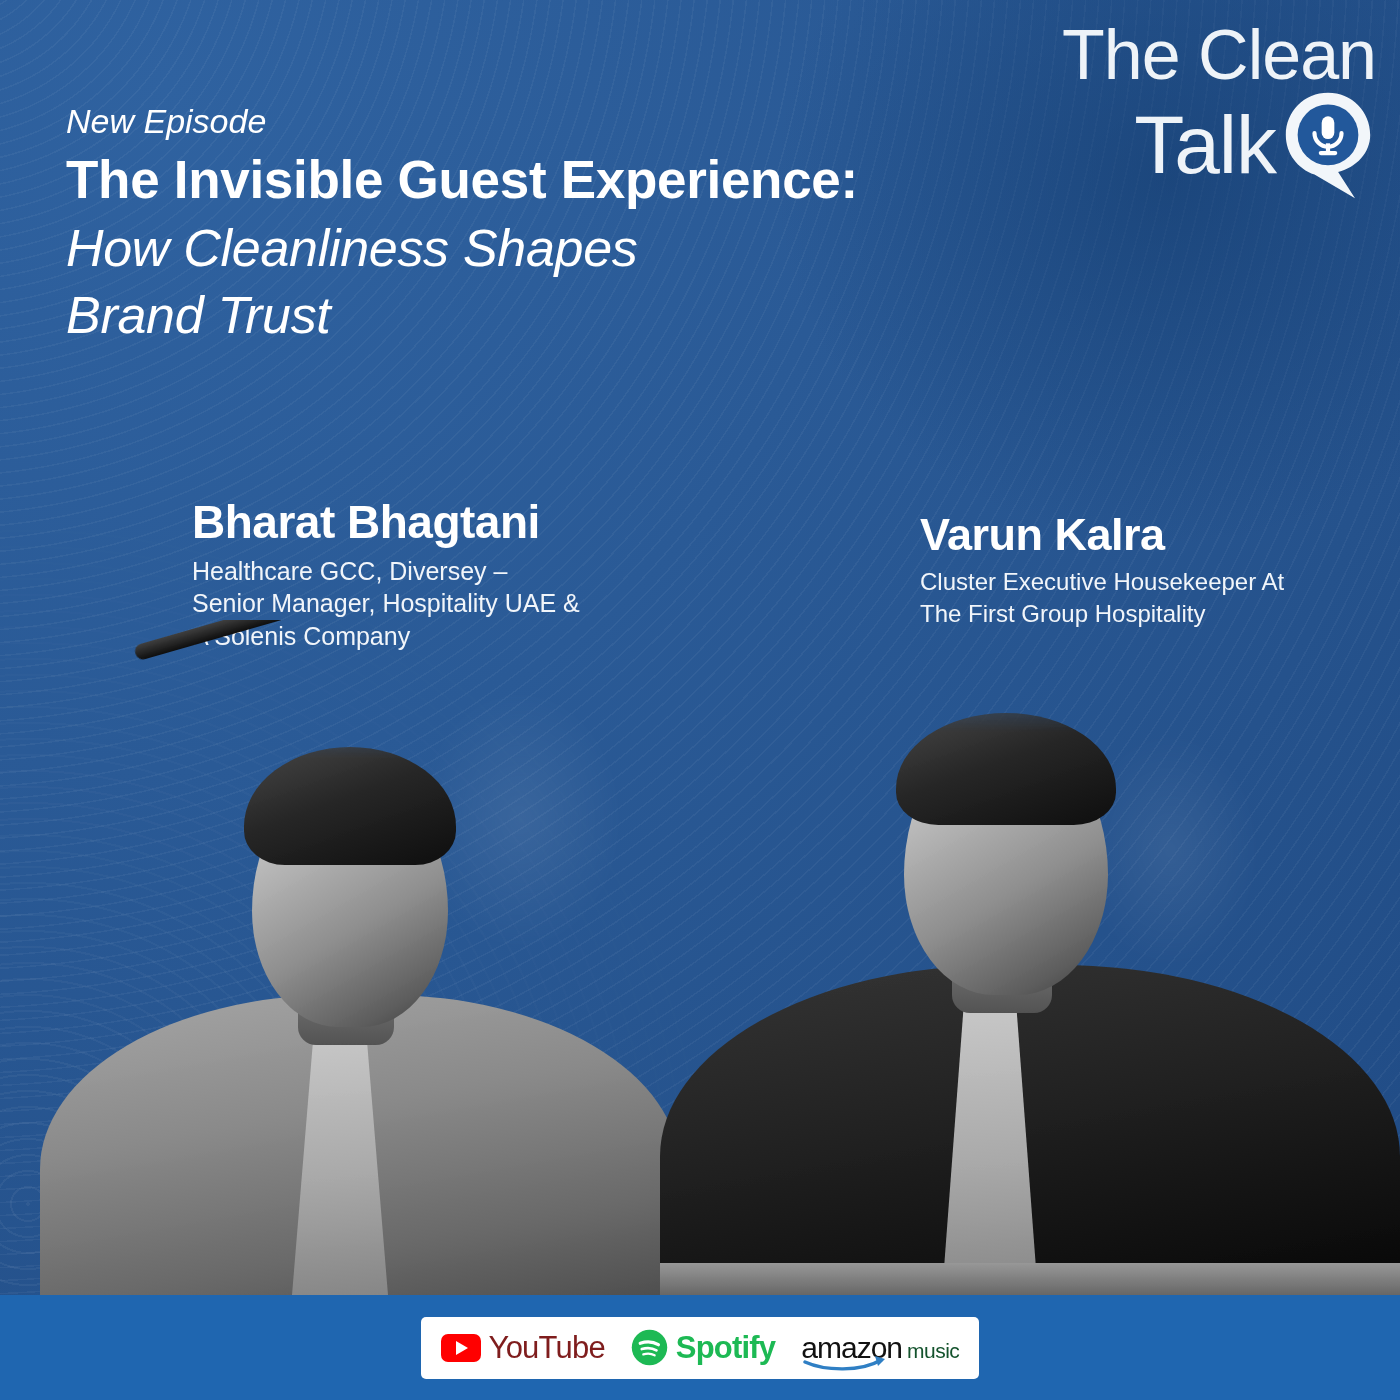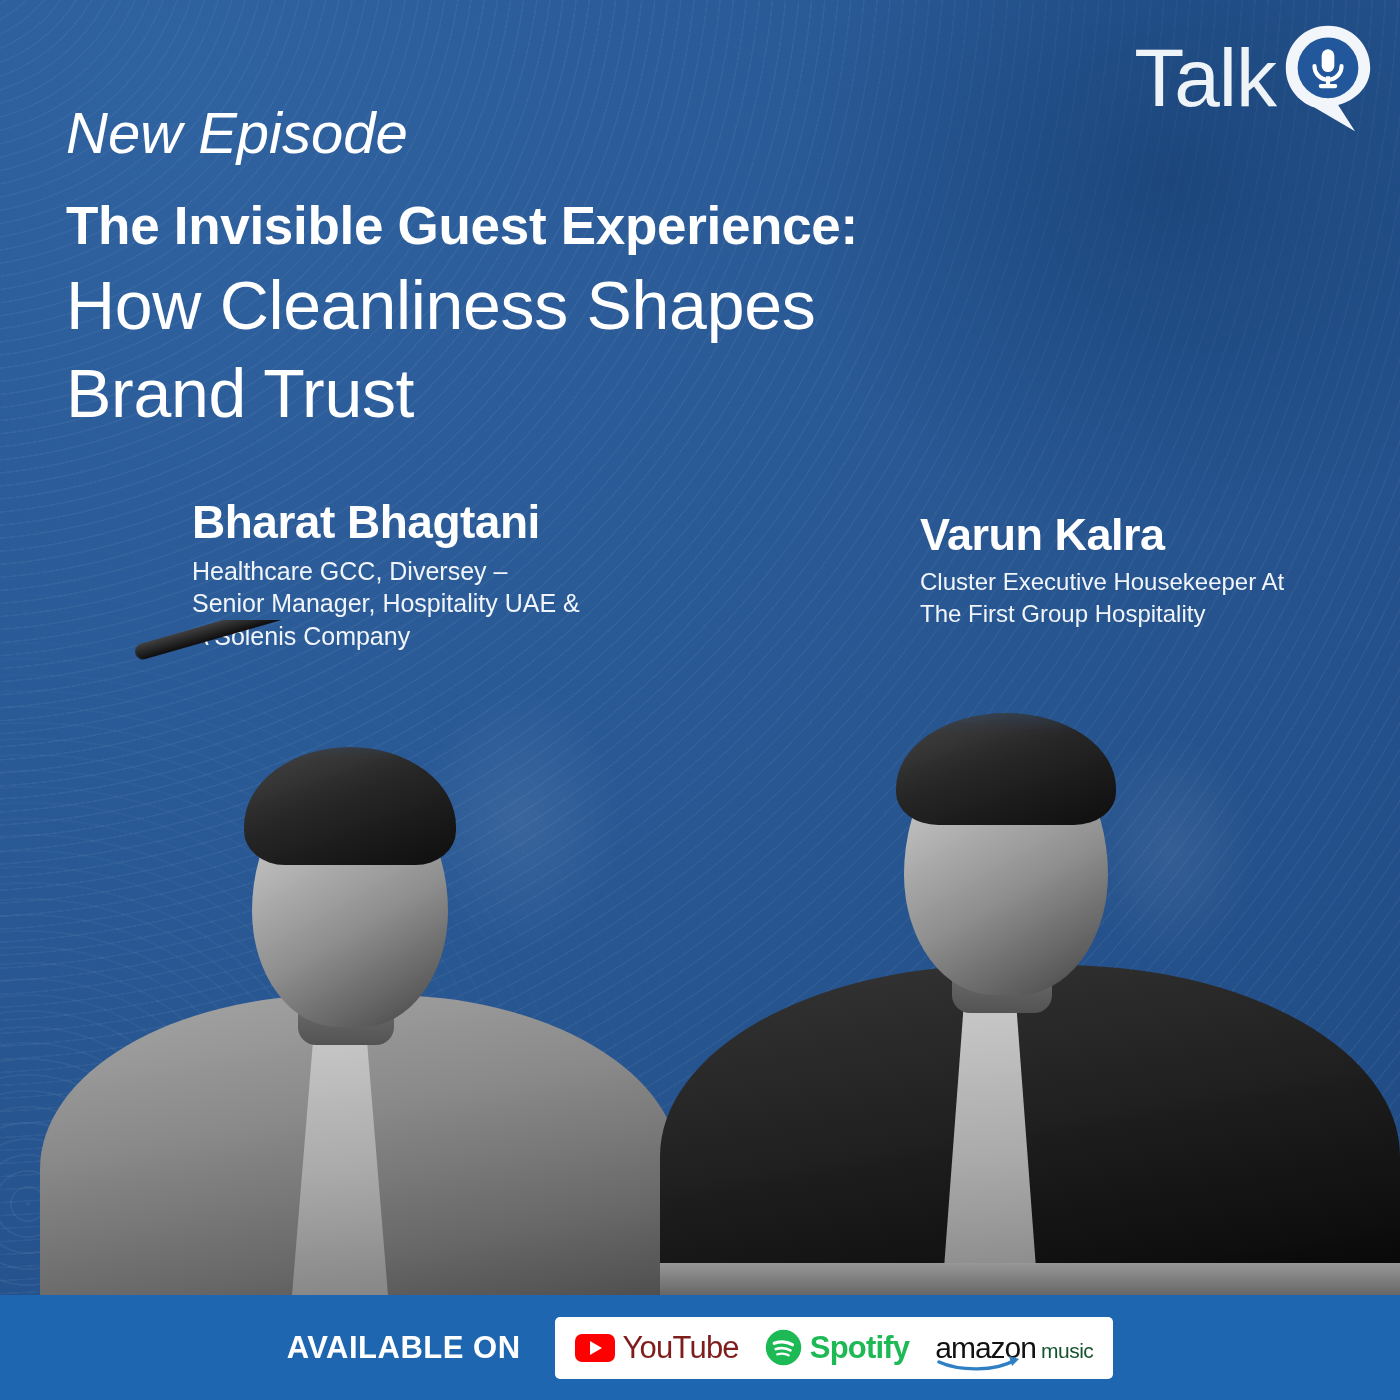--- a/index.html
+++ b/index.html
@@ -74,31 +74,31 @@
     width:108px; height:108px;
     margin-left:-2px;
     flex:0 0 auto;
   }
   .bubble svg { display:block; width:100%; height:100%; overflow:visible; }
 
   
   .headline { position:absolute; left:66px; top:104px; width:900px; }
   .eyebrow {
     font-style:italic; font-weight:300;
-    font-size:58px; color:#ffffff;
+    font-size:34px; color:#ffffff;
     letter-spacing:0px; line-height:1.0;
-    margin-bottom:30px;
+    margin-bottom:8px;
   }
   .title-bold {
     font-size:53px; font-weight:700; color:#ffffff;
     line-height:1.30; letter-spacing:-0.3px;
   }
   .title-light {
-    font-size:68px; font-weight:400; color:#ffffff;
-    line-height:1.30; letter-spacing:-0.3px;
+    font-size:52px; font-weight:400; color:#ffffff;
+    line-height:1.30; letter-spacing:-0.3px;font-style:italic;
   }
 
   
   .speaker { position:absolute; }
   .speaker-a { left:192px; top:497px; width:470px; }
   .speaker-b { left:920px; top:510px; width:450px; }
   .sp-name {
     font-size:46px; font-weight:700; color:#ffffff;
     line-height:1.12; letter-spacing:-0.5px;
     margin-bottom:6px;
@@ -219,20 +219,21 @@
 </head>
 <body>
 
 <div class="poster">
 
   <div class="ripples"></div>
   <div class="ripples2"></div>
   <div class="glow-tr"></div>
 
   <div class="logo">
+    <div class="logo-line1">The Clean</div>
     <div class="logo-row2">
       <div class="logo-line2">Talk</div>
       <div class="bubble">
         <svg viewBox="0 0 108 128">
           <path d="M54 2 C26 2 4 24 4 52 C4 74 18 92 38 99 L86 127 L66 96 C88 90 104 73 104 52 C104 24 82 2 54 2 Z" fill="#f2f6fa"></path>
           <circle cx="54" cy="52" r="36" fill="#22589b"></circle>
           <g fill="#ffffff">
             <rect x="46.5" y="30" width="15" height="27" rx="7.5"></rect>
             <path d="M38 50 a16 16 0 0 0 32 0" fill="none" stroke="#ffffff" stroke-width="5" stroke-linecap="round"></path>
             <rect x="51.5" y="62" width="5" height="10"></rect>
@@ -292,21 +293,20 @@
         
         
         
         
       </div>
       <div class="table"></div>
     </div>
   </div>
 
   <div class="bottom-bar">
-    <div class="available-on">AVAILABLE ON</div>
 
     <div class="platforms">
 
       <div class="plat">
         <div class="yt-badge">
           <div class="yt-tri"></div>
         </div>
         <div class="yt-text">YouTube</div>
       </div>
 

